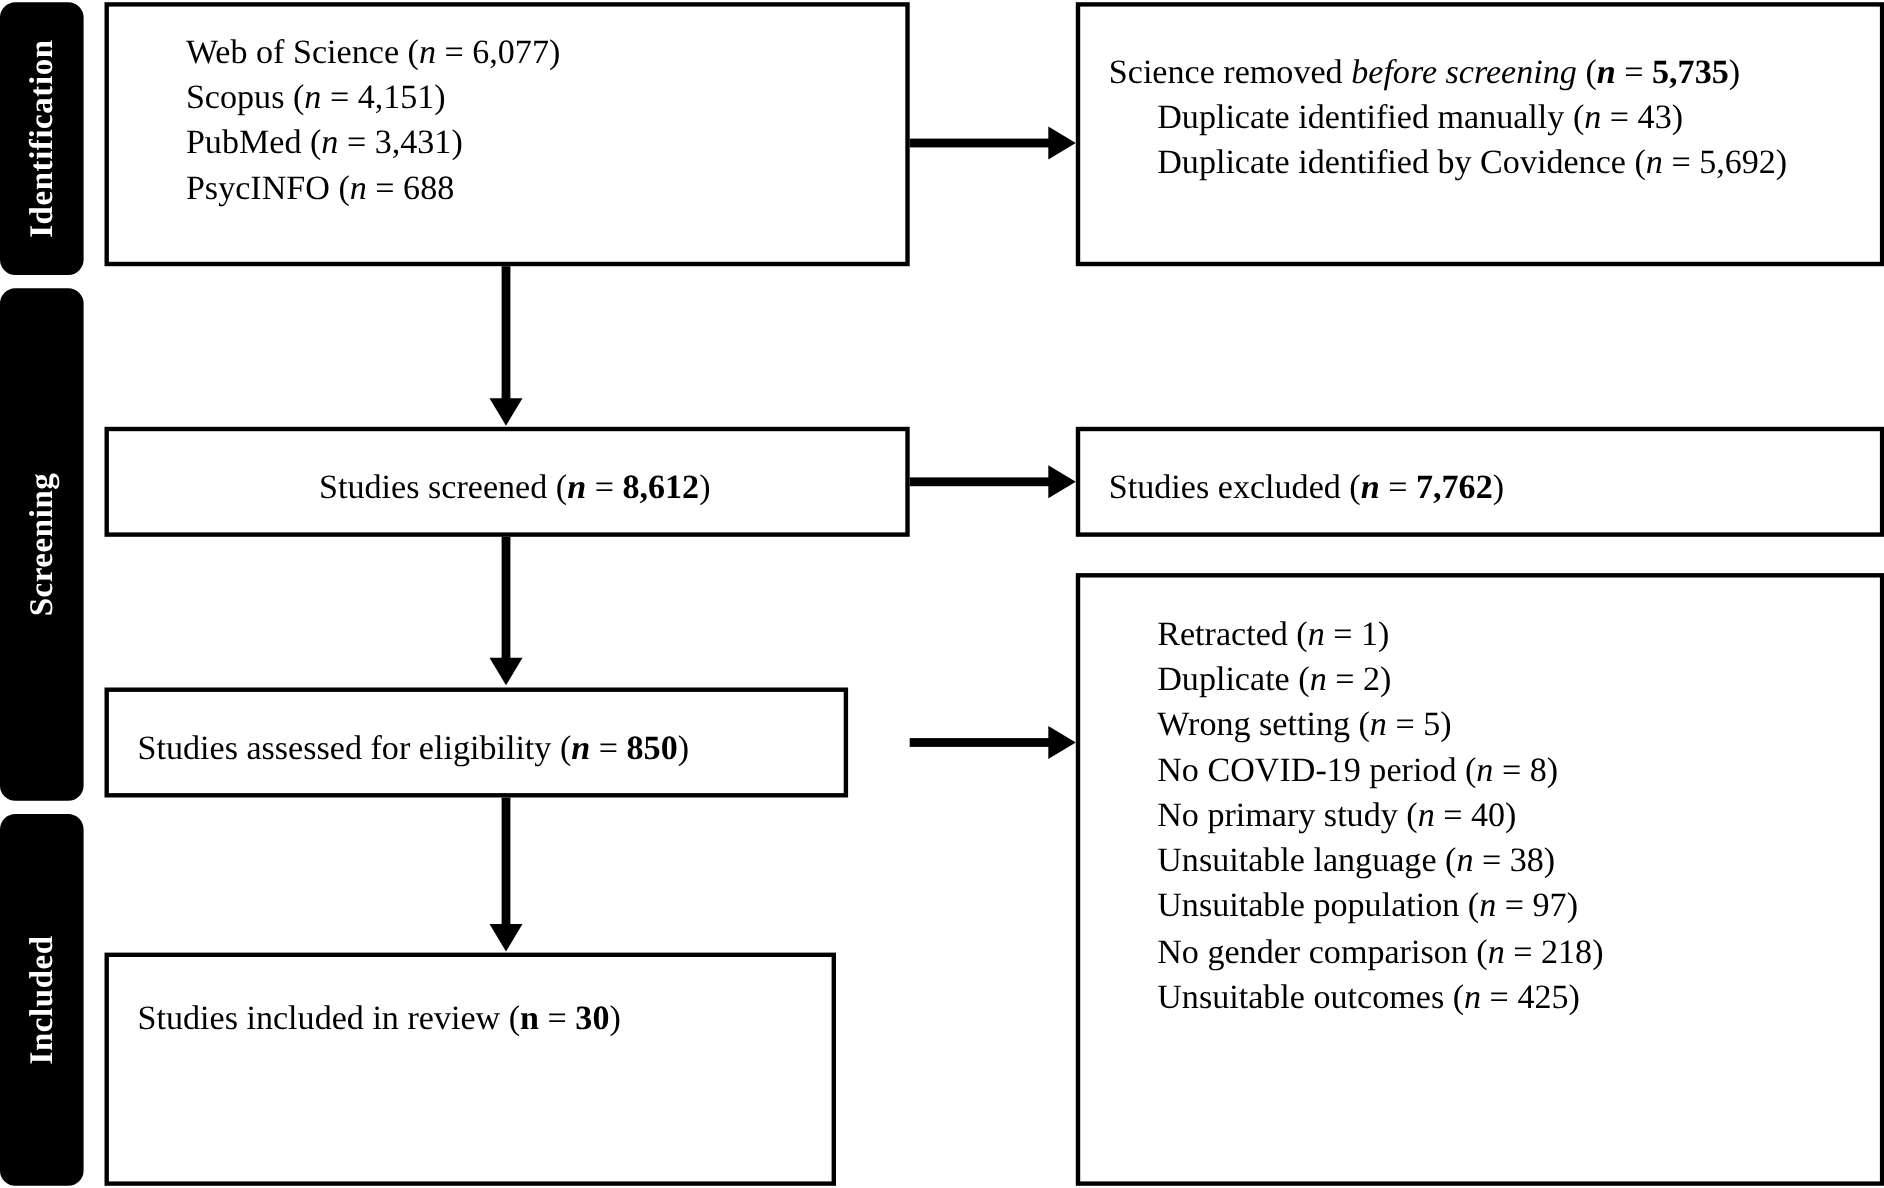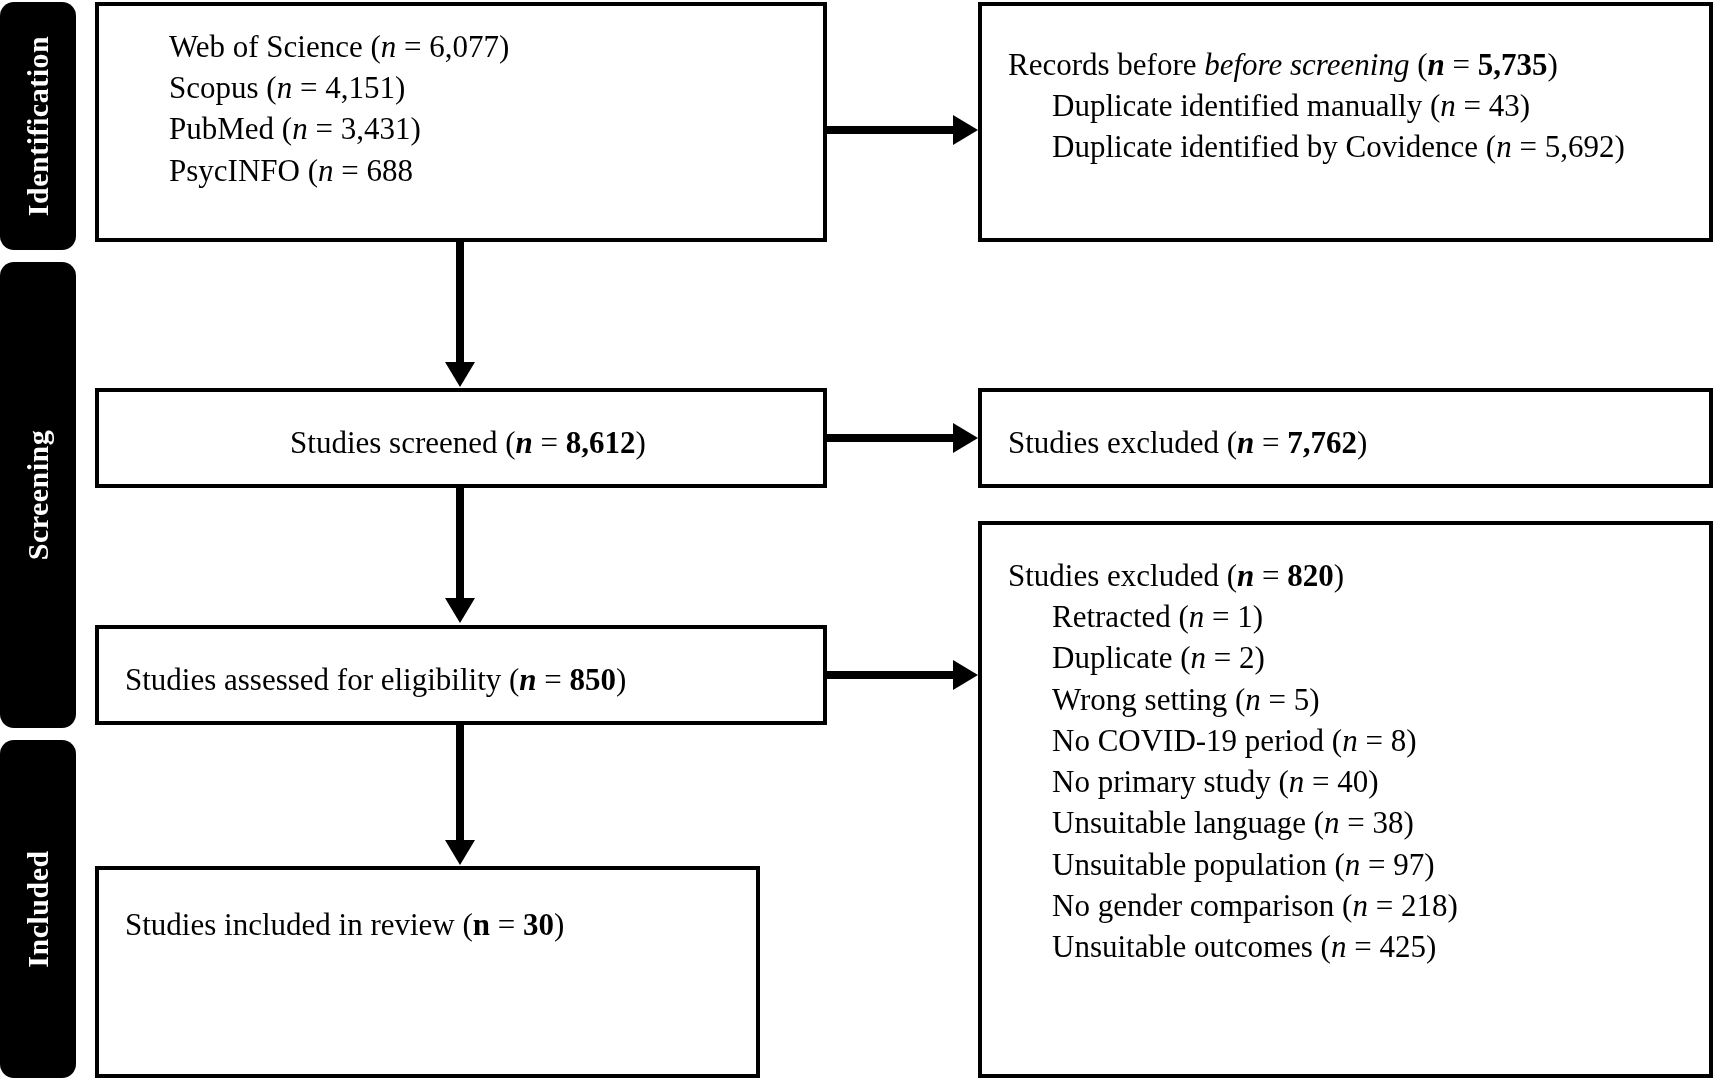--- a/index.html
+++ b/index.html
@@ -110,21 +110,21 @@
       <div class="line indent"><span>PubMed (</span><span class="nit">n</span><span> = </span><span>3,431</span><span>)</span></div>
       <div class="line indent"><span>PsycINFO (</span><span class="nit">n</span><span> = </span><span>688</span></div>
     </div>
   </div>
 
   <div class="conn" style="left:827px; top:126px; width:128px; height:8px;"></div>
   <div class="arrow-head-right" style="left:953px; top:115px;"></div>
 
   <div class="flow-box" style="left:978px; top:2px; width:735px; height:240px;">
     <div class="box-text" style="top:38px;">
-      <div class="line"><span>Records before </span><span class="phrase-em">before screening</span><span> (</span><span class="nbi">n</span><span> = </span><span class="nb">5,735</span><span>)</span></div>
+      <div class="line"><span>Science removed </span><span class="phrase-em">before screening</span><span> (</span><span class="nbi">n</span><span> = </span><span class="nb">5,735</span><span>)</span></div>
       <div class="line indent"><span>Duplicate identified manually (</span><span class="nit">n</span><span> = </span><span>43</span><span>)</span></div>
       <div class="line indent"><span>Duplicate identified by Covidence (</span><span class="nit">n</span><span> = </span><span>5,692</span><span>)</span></div>
     </div>
   </div>
 
   <div class="conn" style="left:456px; top:242px; width:8px; height:125px;"></div>
   <div class="arrow-head-down" style="left:445px; top:362px;"></div>
 
   <div class="flow-box" style="left:95px; top:388px; width:732px; height:100px;">
     <div class="box-text" style="top:30px;text-align:center;">
@@ -137,32 +137,31 @@
 
   <div class="flow-box" style="left:978px; top:388px; width:735px; height:100px;">
     <div class="box-text" style="top:30px;font-family:Liberation Serif, serif;">
       <div class="line"><span>Studies excluded (</span><span class="nbi">n</span><span> = </span><span class="nb">7,762</span><span>)</span></div>
     </div>
   </div>
 
   <div class="conn" style="left:456px; top:488px; width:8px; height:115px;"></div>
   <div class="arrow-head-down" style="left:445px; top:598px;"></div>
 
-  <div class="flow-box" style="left:95px; top:625px; width:732px; height:100px;">
+  <div class="flow-box" style="left:95px; top:625px; width:676px; height:100px;">
     <div class="box-text" style="top:30px;">
       <div class="line"><span>Studies assessed for eligibility (</span><span class="nbi">n</span><span> = </span><span class="nb">850</span><span>)</span></div>
     </div>
   </div>
 
   <div class="conn" style="left:827px; top:671px; width:128px; height:8px;"></div>
   <div class="arrow-head-right" style="left:953px; top:660px;"></div>
 
   <div class="flow-box" style="left:978px; top:521px; width:735px; height:557px;">
     <div class="box-text" style="top:30px;">
-      <div class="line"><span>Studies excluded (</span><span class="nbi">n</span><span> = </span><span class="nb">820</span><span>)</span></div>
       <div class="line indent"><span>Retracted (</span><span class="nit">n</span><span> = </span><span>1</span><span>)</span></div>
       <div class="line indent"><span>Duplicate (</span><span class="nit">n</span><span> = </span><span>2</span><span>)</span></div>
       <div class="line indent"><span>Wrong setting (</span><span class="nit">n</span><span> = </span><span>5</span><span>)</span></div>
       <div class="line indent"><span>No COVID-19 period (</span><span class="nit">n</span><span> = </span><span>8</span><span>)</span></div>
       <div class="line indent"><span>No primary study (</span><span class="nit">n</span><span> = </span><span>40</span><span>)</span></div>
       <div class="line indent"><span>Unsuitable language (</span><span class="nit">n</span><span> = </span><span>38</span><span>)</span></div>
       <div class="line indent"><span>Unsuitable population (</span><span class="nit">n</span><span> = </span><span>97</span><span>)</span></div>
       <div class="line indent"><span>No gender comparison (</span><span class="nit">n</span><span> = </span><span>218</span><span>)</span></div>
       <div class="line indent"><span>Unsuitable outcomes (</span><span class="nit">n</span><span> = </span><span>425</span><span>)</span></div>
     </div>

